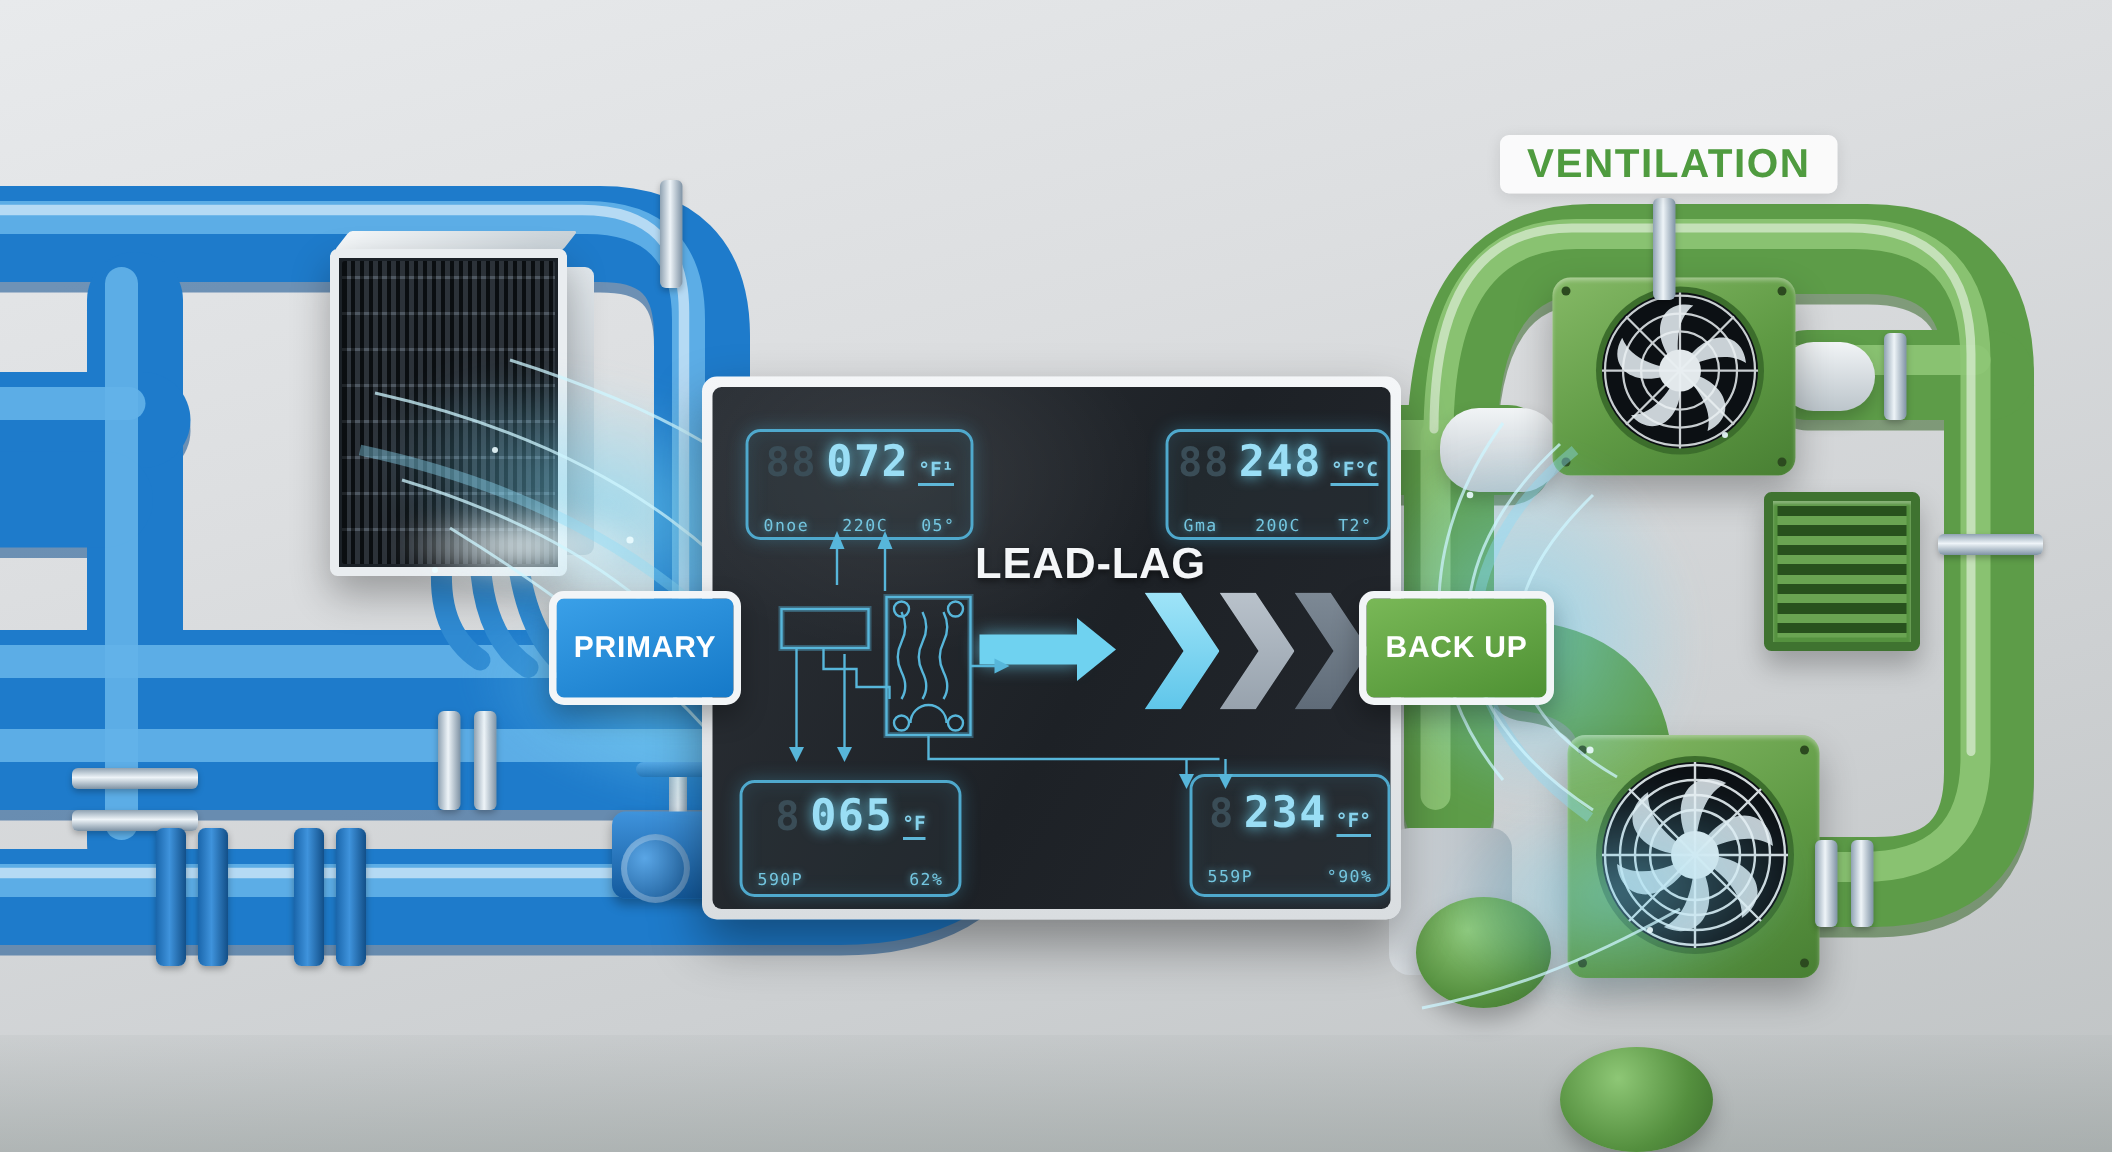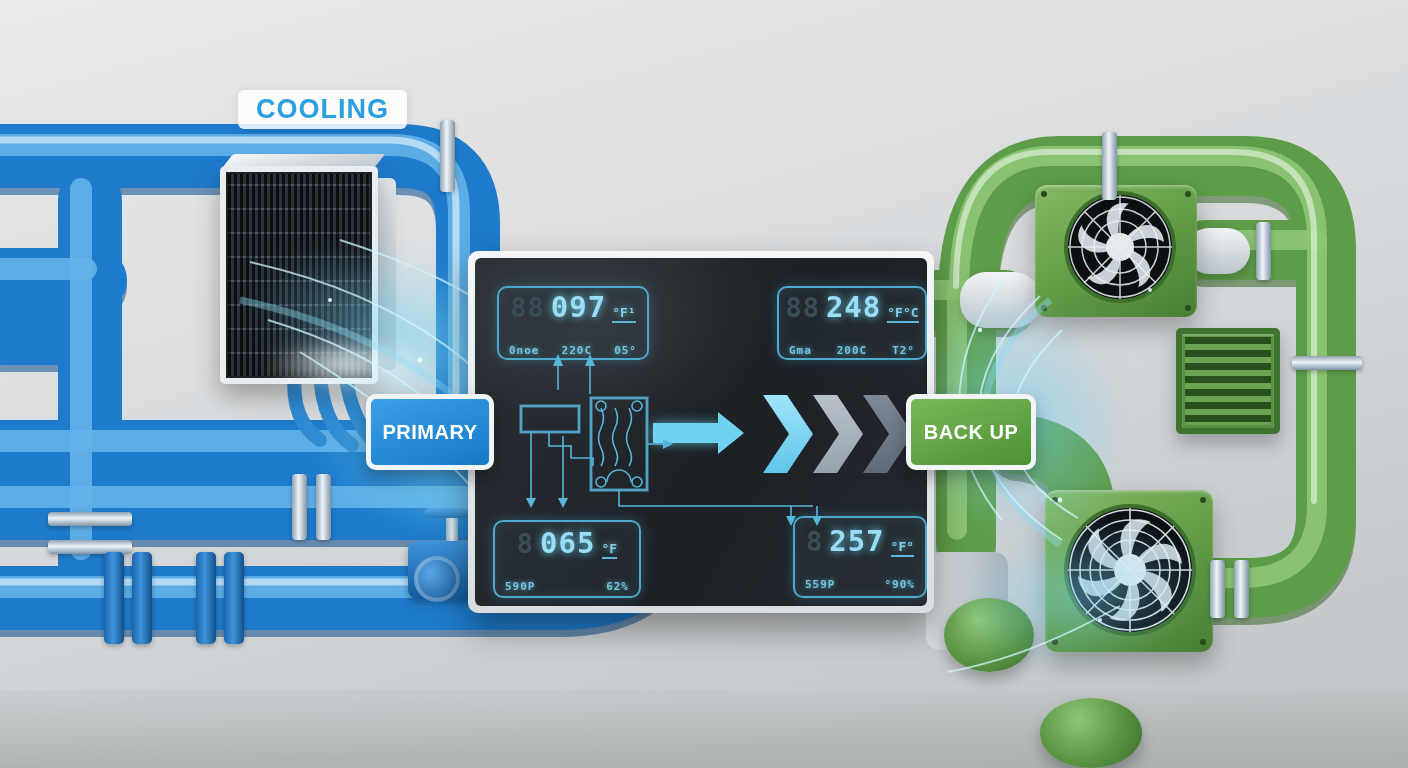--- a/index.html
+++ b/index.html
@@ -86,21 +86,21 @@
     background:rgba(46,58,66,.32);color:#8fd9f2;font-family:"DejaVu Sans Mono",monospace;
     box-shadow:0 0 12px rgba(80,190,230,.28), inset 0 0 14px rgba(80,190,230,.12);
     display:flex;flex-direction:column;justify-content:center;padding:4px 10px;}
   .lcd-row1{display:flex;align-items:baseline;gap:6px;justify-content:center;}
   .lcd-ghost{font-size:27px;font-weight:bold;color:#3a4d57;letter-spacing:1px;text-align:center;}
   .lcd-val{font-size:29px;font-weight:bold;letter-spacing:1px;color:#9adef5;
     text-shadow:0 0 9px rgba(110,215,245,.95);}
   .lcd-unit{font-size:13px;font-weight:bold;color:#86d2ec;border-bottom:2px solid #5fb7d8;
     padding-bottom:1px;text-shadow:0 0 6px rgba(110,215,245,.8);}
   .lcd-row2{display:flex;justify-content:space-between;margin-top:20px;font-size:11px;
-    letter-spacing:1px;color:#74c6e0;text-shadow:0 0 5px rgba(110,215,245,.7);font-weight:bold;}
+    letter-spacing:1px;color:#74c6e0;text-shadow:0 0 5px rgba(110,215,245,.7);}
   .leadlag{position:absolute;left:152px;top:102px;width:200px;text-align:center;
     font-size:29px;font-weight:bold;color:#f4f6f8;letter-spacing:.5px;
     text-shadow:0 2px 4px rgba(0,0,0,.55);}
   .flow-arrow{position:absolute;left:178px;top:165px;width:66px;height:20px;background:#6fd2f0;
     box-shadow:0 0 12px rgba(110,210,240,.7);}
   .flow-arrow::after{content:"";position:absolute;right:-25px;top:-11px;border-left:26px solid #6fd2f0;
     border-top:21px solid transparent;border-bottom:21px solid transparent;}
   .chev{position:absolute;top:137px;width:50px;height:78px;
     clip-path:polygon(0% 0%,48% 0%,100% 50%,48% 100%,0% 100%,52% 50%);}
   .chev1{left:288px;background:linear-gradient(180deg,#9fe4f8,#5fc6ea);box-shadow:0 0 10px rgba(110,210,240,.6);}
@@ -310,21 +310,21 @@
     <circle class="stdot" cx="1150" cy="290" r="2"></circle>
   </svg>
 
   <div class="panel">
     <div class="screen">
       <div class="sheen"></div>
 
       <div class="lcd" style="left:22px;top:28px;width:152px;height:74px;">
         <div class="lcd-row1">
           <span class="lcd-ghost">88</span>
-          <span class="lcd-val">097</span>
+          <span class="lcd-val">072</span>
           <span class="lcd-unit">°F¹</span>
         </div>
         <div class="lcd-row2">
           <span>0noe</span>
           <span>220C</span>
           <span>05°</span>
         </div>
       </div>
 
       <div class="lcd" style="left:302px;top:28px;width:150px;height:74px;">
@@ -348,29 +348,30 @@
         </div>
         <div class="lcd-row2">
           <span>590P</span>
           <span>62%</span>
         </div>
       </div>
 
       <div class="lcd" style="left:318px;top:258px;width:134px;height:82px;">
         <div class="lcd-row1">
           <span class="lcd-ghost">8</span>
-          <span class="lcd-val">257</span>
+          <span class="lcd-val">234</span>
           <span class="lcd-unit">°F°</span>
         </div>
         <div class="lcd-row2">
           <span>559P</span>
           <span>°90%</span>
         </div>
       </div>
 
+      <div class="leadlag">LEAD-LAG</div>
 
       <div class="flow-arrow"></div>
       <div class="chev chev1"></div>
       <div class="chev chev2"></div>
       <div class="chev chev3"></div>
 
       <svg class="schem" viewBox="0 0 360 192">
         <g class="sc-glow">
           <rect x="38" y="60" width="58" height="26"></rect>
           <rect x="108" y="52" width="56" height="92"></rect>
@@ -402,17 +403,17 @@
           <polygon points="48,162 43,152 53,152"></polygon>
           <polygon points="80,162 75,152 85,152"></polygon>
           <polygon points="190,98 180,93 180,103"></polygon>
           <polygon points="308,180 303,170 313,170"></polygon>
           <polygon points="334,180 329,170 339,170"></polygon>
         </g>
       </svg>
     </div>
   </div>
 
-  <div class="tag tag-cooling">COOLING</div>
+  <div class="tag tag-vent">VENTILATION</div>
   <div class="plate plate-backup">BACK UP</div>
   <div class="plate plate-primary">PRIMARY</div>
 
 </div>
 
 </body></html>

